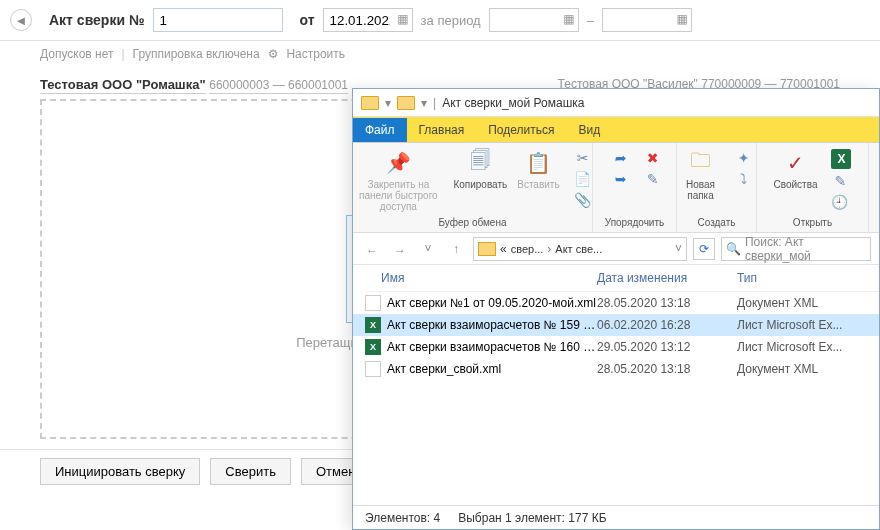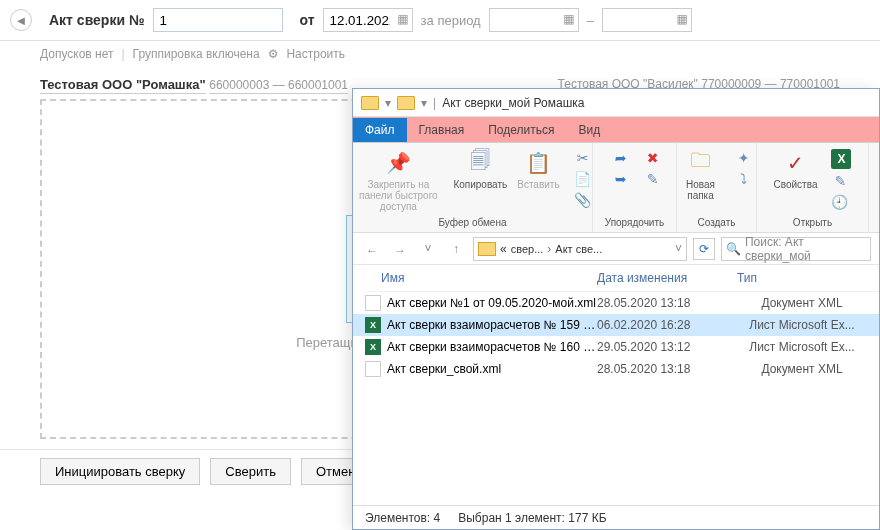--- a/index.html
+++ b/index.html
@@ -49,21 +49,21 @@
   
   
   .btn-row { padding: 8px 40px; display:flex; gap:10px; border-top: 1px solid #e5e5e5; }
   .btn { background:#f5f5f5; border:1px solid #ccc; padding:5px 14px; font-size:13px; cursor:pointer; }
   
   
   .explorer { position:absolute; top:88px; left:352px; width:528px; height:442px; background:#fff; border:1px solid #89a6c7; box-shadow: -6px 0 12px rgba(0,0,0,.1); display:flex; flex-direction:column; }
   .ex-title { height:28px; display:flex; align-items:center; gap:6px; padding:0 8px; background:#fff; border-bottom:1px solid #e0e0e0; font-size:12px; }
   .ex-title .folder-icon { width:18px; height:14px; background:#f9d679; border:1px solid #d4a62a; border-radius:1px; }
   .ex-title .sep { color:#999; }
-  .ex-tabs { height:26px; display:flex; align-items:flex-end; background:#fca5a5; font-size:12px; border-bottom:1px solid #d0d0d0; }
+  .ex-tabs { height:26px; display:flex; align-items:flex-end; background:#fde047; font-size:12px; border-bottom:1px solid #d0d0d0; }
   .ex-tab { padding:5px 12px; color:#444; cursor:pointer; }
   .ex-tab.active { background:#1979ca; color:#fff; }
   .ribbon { display:flex; background:#f7f7f7; border-bottom:1px solid #ddd; height:90px; }
   .ribbon-group { display:flex; flex-direction:column; align-items:center; justify-content:space-between; padding:6px 8px 2px; border-right:1px solid #e5e5e5; font-size:10px; color:#555; }
   .ribbon-group .icons { display:flex; gap:10px; align-items:flex-start; }
   .ribbon-btn { display:flex; flex-direction:column; align-items:center; gap:2px; font-size:10px; color:#555; cursor:pointer; }
   .ribbon-btn .ico { width:28px; height:28px; display:flex; align-items:center; justify-content:center; font-size:20px; color:#6a8db5; }
   .ribbon-btn.disabled { color:#aaa; }
   .ribbon-btn.disabled .ico { color:#bbb; }
   .mini-col { display:flex; flex-direction:column; gap:3px; margin-left:4px; }
@@ -86,21 +86,21 @@
   .file-head { display:flex; padding:6px 12px; font-size:12px; color:#4a6ea9; border-bottom:1px solid #eee;margin-left:16px; }
   .col-name { flex:1; }
   .col-mod { width:140px; }
   .col-type { width:130px; }
   .file-row { display:flex; align-items:center; padding:3px 12px; font-size:12px; cursor:pointer; }
   .file-row.selected { background:#cde8ff; }
   .file-row .fico { width:16px; height:16px; margin-right:6px; display:flex; align-items:center; justify-content:center; border:1px solid #ccc; background:#fff; font-size:9px; color:#888; }
   .file-row .fico.excel { border:none; background:#1f7244; color:#fff; font-weight:bold; }
   .file-row .fname { flex:1; white-space:nowrap; overflow:hidden; text-overflow:ellipsis; color:#000; }
   .file-row .fmod { width:140px; color:#555; }
-  .file-row .ftype { width:130px; color:#555; white-space:nowrap; overflow:hidden; text-overflow:ellipsis;text-align:center; }
+  .file-row .ftype { width:130px; color:#555; white-space:nowrap; overflow:hidden; text-overflow:ellipsis; }
   
   .status-bar { height:24px; border-top:1px solid #ddd; display:flex; align-items:center; padding:0 12px; font-size:12px; gap:18px; color:#333; }
 </style>
 </head>
 <body>
 
 <div class="topbar">
   <div class="back-btn">◄</div>
   <span class="label">Акт сверки №</span>
   <input class="num" value="1" style="">

